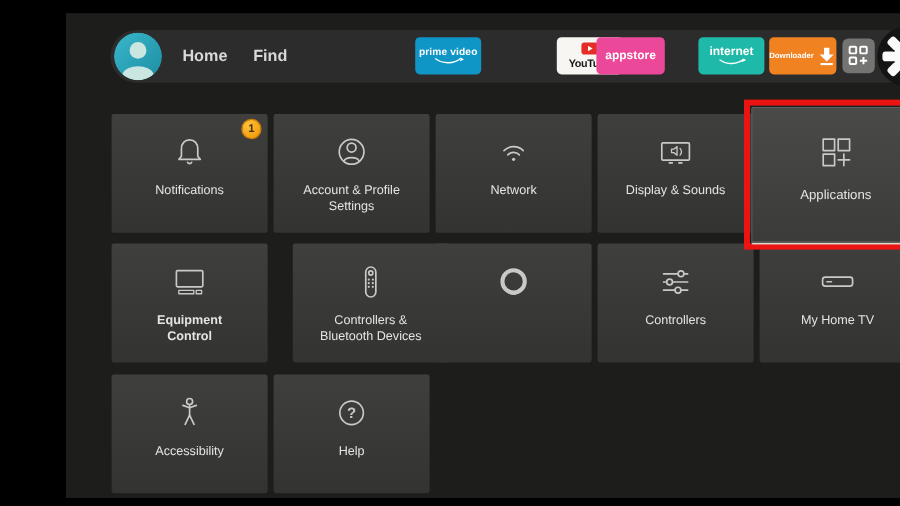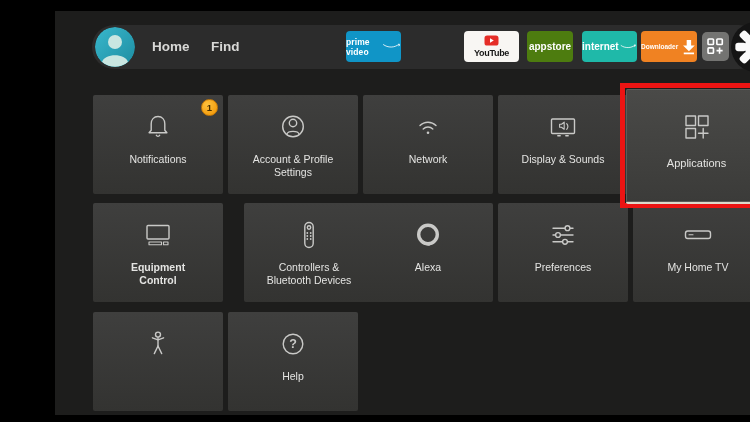--- a/index.html
+++ b/index.html
@@ -7,29 +7,29 @@
           font-family:"Liberation Sans",sans-serif;margin-left:47px;}
   .content{position:absolute;left:8px;top:11px;width:734px;height:404px;background:#1d1d1c;}
 
   
   .pill{position:absolute;left:37px;top:14px;width:669px;height:44px;border-radius:22px;background:#2c2c2c;}
   .avatar{position:absolute;left:40px;top:16px;width:40px;height:40px;border-radius:50%;overflow:hidden;cursor:pointer;}
   .nav-item{position:absolute;top:14px;height:44px;line-height:44px;color:#d8d8d6;font-size:13.5px;font-weight:600;cursor:pointer;}
   .nav-home{left:97px;}
   .nav-find{left:156px;}
 
-  .appbtn{position:absolute;top:20px;height:31px;border-radius:4px;display:flex;flex-direction:row;
+  .appbtn{position:absolute;top:20px;height:31px;border-radius:4px;display:flex;flex-direction:column;
           align-items:center;justify-content:center;cursor:pointer;box-sizing:border-box;}
   .prime{left:291px;width:55px;background:#1095c7;}
   .prime .t{color:#fff;font-size:8.5px;font-weight:700;letter-spacing:.1px;}
   .netflix{left:350px;width:56px;background:#f4efe9;}
   .netflix .t{color:#d6181f;font-size:11.5px;font-weight:800;letter-spacing:-.6px;transform:scale(.92,1.15);}
   .youtube{left:409px;width:55px;background:#f8f6f3;flex-direction:column;gap:2px;}
   .youtube .t{color:#161616;font-size:9px;font-weight:800;letter-spacing:-.3px;}
-  .appstore{left:472px;width:46px;background:#4d7c0f;}
+  .appstore{left:442px;width:57px;background:#ec4899;}
   .appstore .t{color:#fff;font-size:10px;font-weight:600;}
   .internet{left:527px;width:55px;background:#1fb9a9;text-align:center;}
   .internet .t{color:#fff;font-size:10px;font-weight:600;}
   .downloader{left:586px;width:56px;background:#f08222;flex-direction:row;gap:3px;}
   .downloader .t{color:#fff;font-size:6.5px;font-weight:600;}
   .appsbtn{position:absolute;left:647px;top:21px;width:27px;height:29px;border-radius:5px;background:#747472;
            display:flex;align-items:center;justify-content:center;cursor:pointer;}
   .gearwrap{position:absolute;left:676px;top:11px;width:50px;height:50px;cursor:pointer;}
   .geardot{position:absolute;left:33px;top:1px;width:10px;height:10px;border-radius:50%;background:#f7941d;}
 
@@ -218,50 +218,50 @@
       </g>
     </svg>
     <div class="tlabel">Controllers &amp; Bluetooth Devices</div>
   </div>
 
   <div class="tile" style="left:308px;top:192px">
     <svg class="ticon" width="36" height="36" viewBox="0 0 36 36">
       <circle cx="18" cy="17.5" r="9.3" fill="none" stroke="#c9c9c7" stroke-width="3.4"></circle>
       <path d="M13.5 25.4c1.6 1.2 3.4 1.8 5.3 1.9" fill="none" stroke="#c9c9c7" stroke-width="3" stroke-linecap="round"></path>
     </svg>
-    <div class="tlabel">Alexa</div>
   </div>
 
   <div class="tile" style="left:443px;top:192px">
     <svg class="ticon lineicon" width="36" height="36" viewBox="0 0 36 36">
       <path d="M8 11.2h20"></path>
           <circle cx="22.5" cy="11.2" r="2.4" fill="#3a3a39"></circle>
       <path d="M8 18h20"></path>
           <circle cx="13" cy="18" r="2.4" fill="#3a3a39"></circle>
       <path d="M8 24.8h20"></path>
           <circle cx="20" cy="24.8" r="2.4" fill="#3a3a39"></circle>
     </svg>
-    <div class="tlabel">Preferences</div>
+    <div class="tlabel">Controllers</div>
   </div>
 
   <div class="tile" style="left:578px;top:192px">
     <svg class="ticon lineicon" width="36" height="36" viewBox="0 0 36 36">
       <rect x="5.5" y="14" width="25" height="7.5" rx="2.2"></rect>
       <path d="M9 17.8h4" stroke-width="1.1"></path>
     </svg>
     <div class="tlabel">My Home TV</div>
   </div>
 
   <div class="tile" style="left:38px;top:301px">
     <svg class="ticon lineicon" width="36" height="36" viewBox="0 0 36 36">
       <circle cx="18" cy="8.6" r="2.5"></circle>
       <path d="M18 11.6v8.4"></path>
       <path d="M18 13.8l-5.6-2M18 13.8l5.6-2"></path>
       <path d="M18 20l-3.7 7.6M18 20l3.7 7.6"></path>
     </svg>
+    <div class="tlabel">Accessibility</div>
   </div>
 
   <div class="tile" style="left:173px;top:301px">
     <svg class="ticon lineicon" width="36" height="36" viewBox="0 0 36 36">
       <circle cx="18" cy="18" r="9.8"></circle>
       <text x="18" y="22.4" font-size="12.5" font-weight="bold" text-anchor="middle" fill="#c9c9c7" stroke="none" font-family="Liberation Sans, sans-serif">?</text>
     </svg>
     <div class="tlabel">Help</div>
   </div>
 

